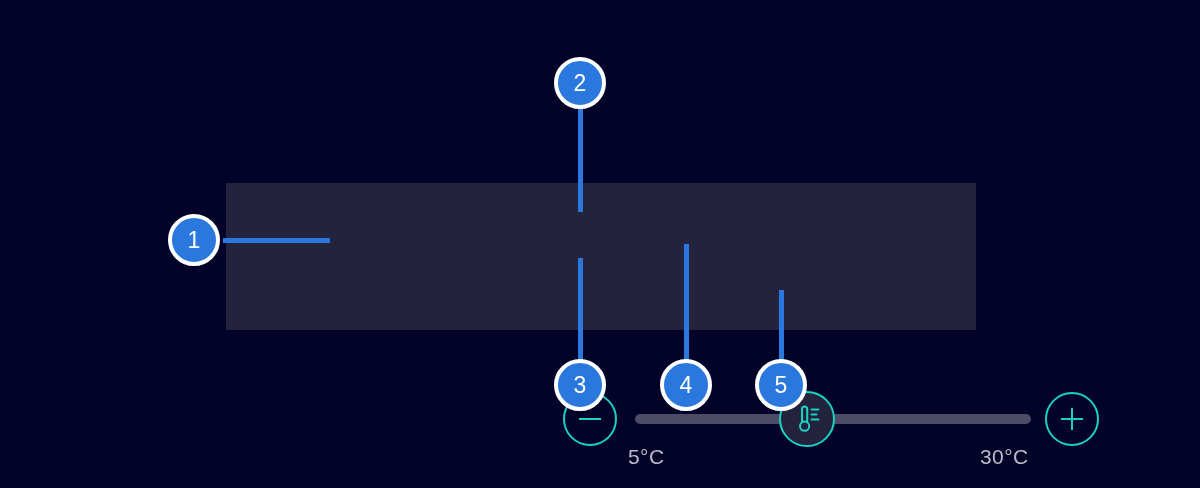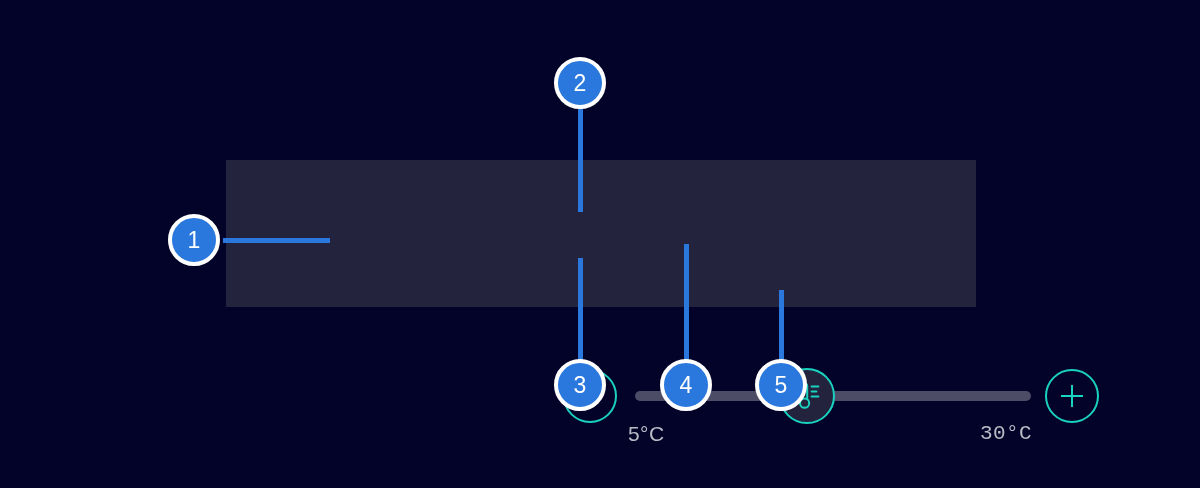--- a/index.html
+++ b/index.html
@@ -17,21 +17,21 @@
     position: relative;
     width: 1200px;
     height: 488px;
     background: #030228;
   }
 
   
   .panel {
     position: absolute;
     left: 226px;
-    top: 160px;
+    top: 183px;
     width: 750px;
     height: 147px;
     background: #23233e;
   }
 
   .control-row {
     position: absolute;
     left: 0;
     top: 0;
     width: 750px;
@@ -104,21 +104,21 @@
   
   .temp-label {
     position: absolute;
     top: 262px;
     font-size: 21px;
     color: #b9bcc6;
     letter-spacing: .4px;
     white-space: nowrap;
   }
   .temp-label.min { left: 402px; }
-  .temp-label.max { left: 754px; font-family: Liberation Mono, monospace; }
+  .temp-label.max { left: 754px; }
 
   
   .leader {
     position: absolute;
     background: #2a78dd;
   }
   .leader.v { width: 5px; }
   .leader.h { height: 5px; }
 
   .badge {

